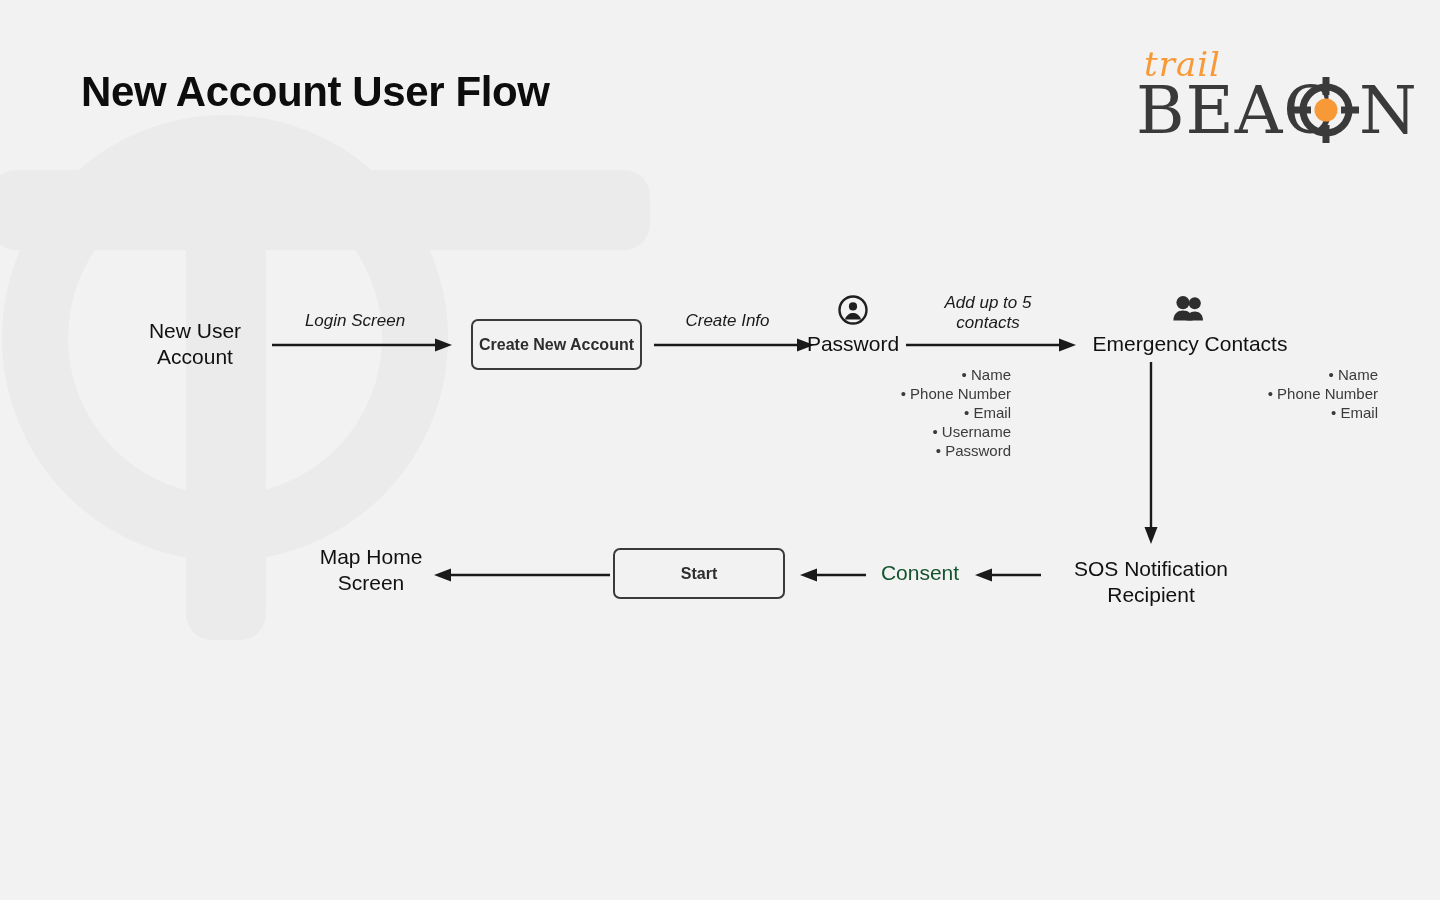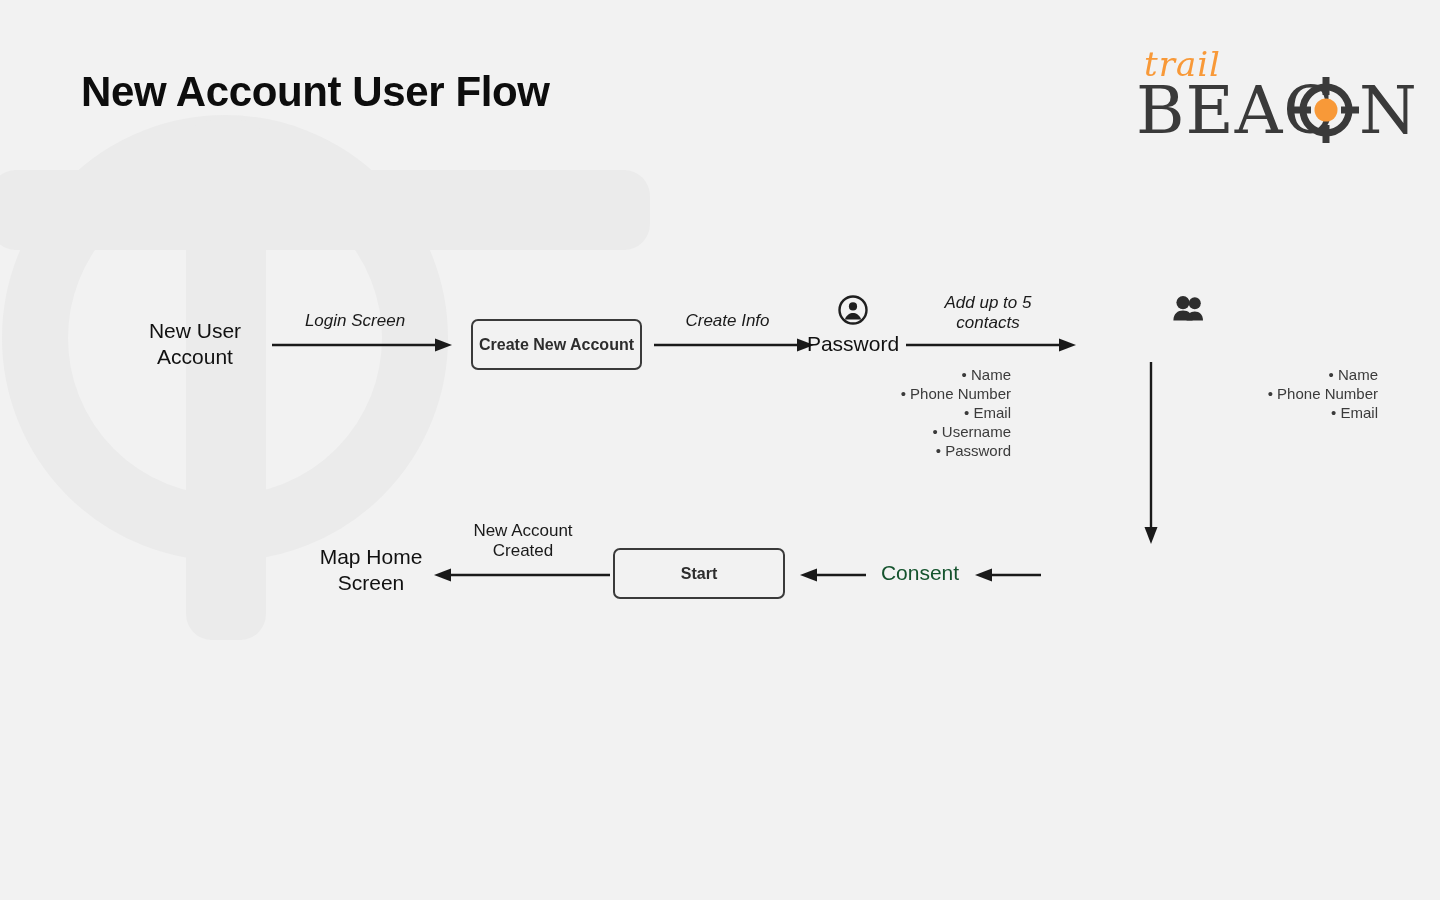--- a/index.html
+++ b/index.html
@@ -183,45 +183,46 @@
     <line x1="0" y1="10" x2="156" y2="10" stroke="#1a1a1a" stroke-width="2.4"></line>
     <polygon points="170,10 153,3.5 153,16.5" fill="#1a1a1a"></polygon>
   </svg>
 
   <svg class="flow-icon" style="left:1172px; top:296px;" width="36" height="26" viewBox="0 0 36 26">
     <circle cx="22.8" cy="7.2" r="6.0" fill="#2e2e2e"></circle>
     <path d="M14.6 24.5 C14.6 18.3 18.3 15.4 22.8 15.4 C27.3 15.4 31 18.3 31 24.5 Z" fill="#2e2e2e"></path>
     <circle cx="11.0" cy="6.6" r="6.6" fill="#2e2e2e"></circle>
     <path d="M1.4 24.5 C1.4 17.7 5.8 14.6 11.0 14.6 C16.2 14.6 20.6 17.7 20.6 24.5 Z" fill="#2e2e2e"></path>
   </svg>
+  <div class="node-label" style="left:1060px; top:331px; width:260px;">Emergency Contacts</div>
   <div class="bullets" style="left:1178px; top:365px; width:200px;">• Name
 • Phone Number
 • Email</div>
 
   <svg class="arrow-svg" style="left:1141px; top:362px;" width="20" height="182" viewBox="0 0 20 182">
     <line x1="10" y1="0" x2="10" y2="168" stroke="#1a1a1a" stroke-width="2.4"></line>
     <polygon points="10,182 3.5,165 16.5,165" fill="#1a1a1a"></polygon>
   </svg>
 
+  <div class="node-label" style="left:1035px; top:556px; width:232px;">SOS Notification
+Recipient</div>
 
   <svg class="arrow-svg" style="left:975px; top:565px;" width="66" height="20" viewBox="0 0 66 20">
     <line x1="66" y1="10" x2="14" y2="10" stroke="#1a1a1a" stroke-width="2.4"></line>
     <polygon points="0,10 17,3.5 17,16.5" fill="#1a1a1a"></polygon>
   </svg>
   <div class="edge-label" style="left:872px; top:560px; width:96px; font-size:21px; color:#14532d;">Consent</div>
 
   <svg class="arrow-svg" style="left:800px; top:565px;" width="66" height="20" viewBox="0 0 66 20">
     <line x1="66" y1="10" x2="14" y2="10" stroke="#1a1a1a" stroke-width="2.4"></line>
     <polygon points="0,10 17,3.5 17,16.5" fill="#1a1a1a"></polygon>
   </svg>
 
   <div class="box" style="left:613px; top:548px; width:172px; height:51px;">Start</div>
 
-  <div class="edge-label" style="left:443px; top:521px; width:160px;">New Account
-Created</div>
   <svg class="arrow-svg" style="left:434px; top:565px;" width="176" height="20" viewBox="0 0 176 20">
     <line x1="176" y1="10" x2="14" y2="10" stroke="#1a1a1a" stroke-width="2.4"></line>
     <polygon points="0,10 17,3.5 17,16.5" fill="#1a1a1a"></polygon>
   </svg>
 
   <div class="node-label" style="left:295px; top:544px; width:152px;">Map Home
 Screen</div>
 
 </div>
 

